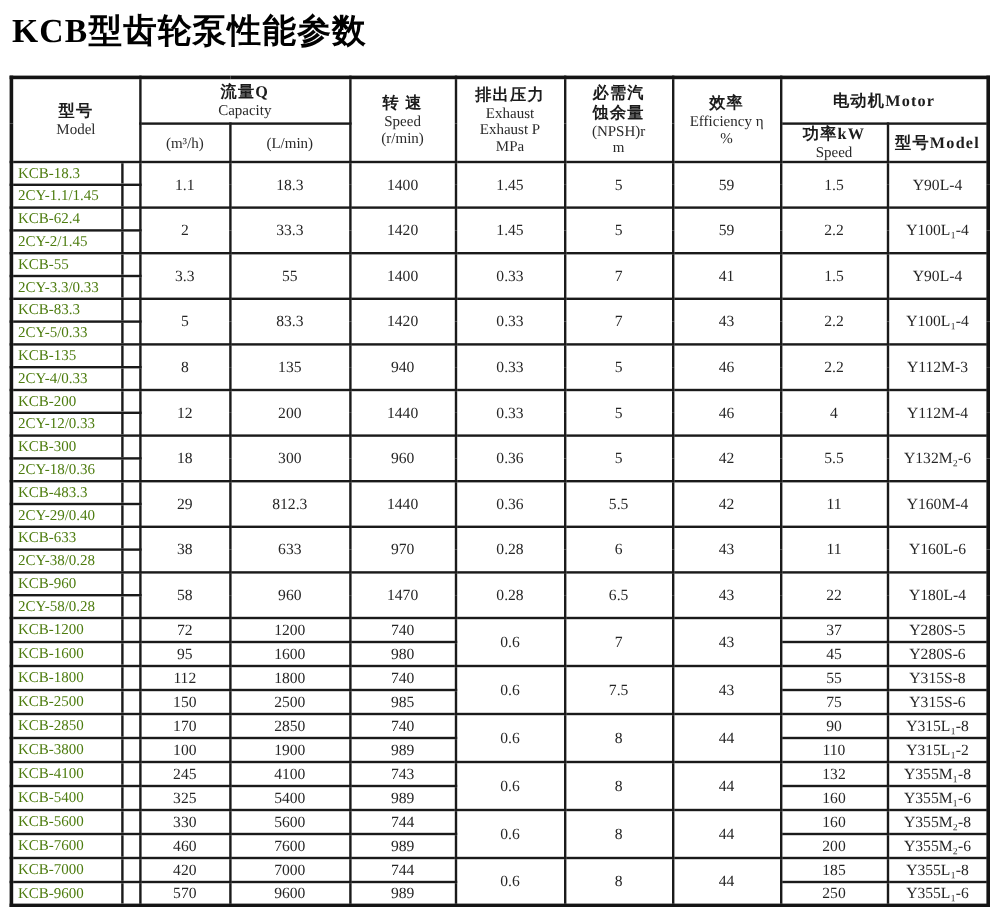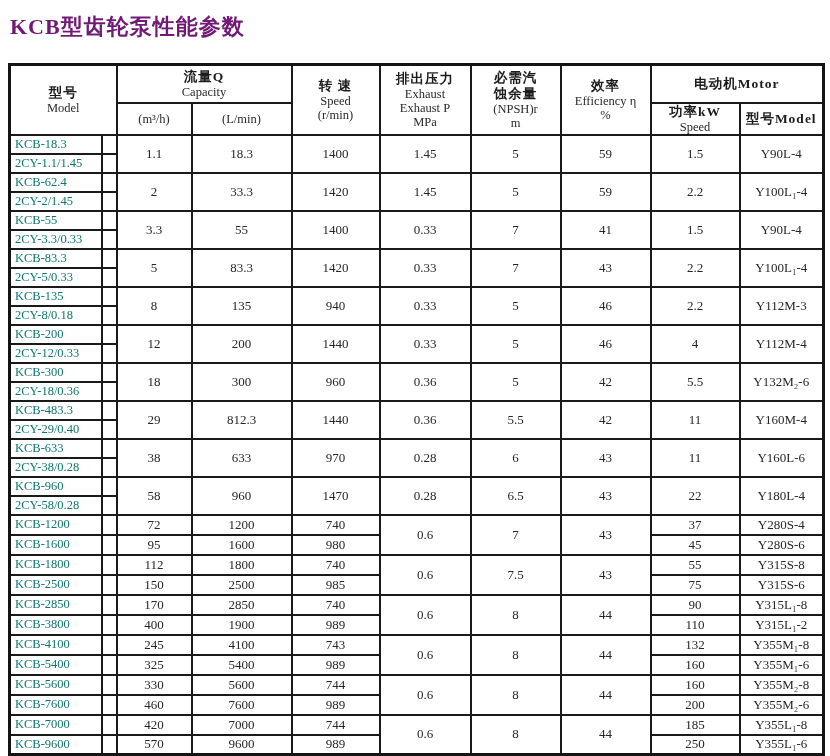--- a/index.html
+++ b/index.html
@@ -3,22 +3,22 @@
 <meta charset="utf-8">
 <style>
   html,body{margin:0;padding:0;background:#ffffff;}
   body{
     width:830px;height:756px;overflow:hidden;
     font-family:"Liberation Serif","DejaVu Serif",serif;
     color:#1f1f1f;
   }
   .page{padding:8px 0 0 0;}
   .title{
-    font-size:22px;font-weight:bold;letter-spacing:1px;
-    margin:4px 0 0 10px;line-height:30px;color:#701a75;
+    font-size:28px;font-weight:bold;letter-spacing:1px;
+    margin:4px 0 0 10px;line-height:30px;color:#000000;
   }
   table.perf{
     border-collapse:collapse;table-layout:fixed;
     width:814px;margin:21px 0 0 8px;
     border:3px solid #141414;
   }
   th,td{
     border:2px solid #1a1a1a;
     padding:0;text-align:center;vertical-align:middle;
     font-size:13px;color:#262626;overflow:hidden;white-space:nowrap;
@@ -30,21 +30,21 @@
   .en{font-size:12.5px;font-weight:normal;line-height:14px;color:#2a2a2a;}
   tr.dl{height:19px;}   
   tr.sl{height:20px;}   
   td.model{text-align:left;position:relative;}
   td.model::after{
     content:"";position:absolute;top:-1px;bottom:-1px;right:13px;width:2px;
     background:#1a1a1a;
   }
   .mbox{
     display:block;padding:0 16px 0 4px;font-size:12.5px;line-height:17px;
-    color:#0f766e;
+    color:#4d7c0f;
   }
   td.num{font-size:13px;}
 </style>
 </head>
 <body>
 
 <div class="page">
   <div class="title">KCB型齿轮泵性能参数</div>
 
   <table class="perf">
@@ -192,21 +192,21 @@
           <td rowspan="2" class="num">135</td>
           <td rowspan="2" class="num">940</td>
           <td rowspan="2" class="num">0.33</td>
           <td rowspan="2" class="num">5</td>
           <td rowspan="2" class="num">46</td>
           <td rowspan="2" class="num">2.2</td>
           <td rowspan="2" class="num">Y112M-3</td>
         </tr>
         <tr class="dl">
           <td class="model">
-            <div class="mbox">2CY-8/0.18</div>
+            <div class="mbox">2CY-4/0.33</div>
           </td>
         </tr>
         <tr class="dl">
           <td class="model">
             <div class="mbox">KCB-200</div>
           </td>
           <td rowspan="2" class="num">12</td>
           <td rowspan="2" class="num">200</td>
           <td rowspan="2" class="num">1440</td>
           <td rowspan="2" class="num">0.33</td>
@@ -296,21 +296,21 @@
           <td class="model">
             <div class="mbox">KCB-1200</div>
           </td>
           <td class="num">72</td>
           <td class="num">1200</td>
           <td class="num">740</td>
           <td rowspan="2" class="num">0.6</td>
           <td rowspan="2" class="num">7</td>
           <td rowspan="2" class="num">43</td>
           <td class="num">37</td>
-          <td class="num">Y280S-4</td>
+          <td class="num">Y280S-5</td>
         </tr>
         <tr class="sl">
           <td class="model">
             <div class="mbox">KCB-1600</div>
           </td>
           <td class="num">95</td>
           <td class="num">1600</td>
           <td class="num">980</td>
           <td class="num">45</td>
           <td class="num">Y280S-6</td>
@@ -348,21 +348,21 @@
           <td rowspan="2" class="num">0.6</td>
           <td rowspan="2" class="num">8</td>
           <td rowspan="2" class="num">44</td>
           <td class="num">90</td>
           <td class="num">Y315L₁-8</td>
         </tr>
         <tr class="sl">
           <td class="model">
             <div class="mbox">KCB-3800</div>
           </td>
-          <td class="num">400</td>
+          <td class="num">100</td>
           <td class="num">1900</td>
           <td class="num">989</td>
           <td class="num">110</td>
           <td class="num">Y315L₁-2</td>
         </tr>
         <tr class="sl">
           <td class="model">
             <div class="mbox">KCB-4100</div>
           </td>
           <td class="num">245</td>

